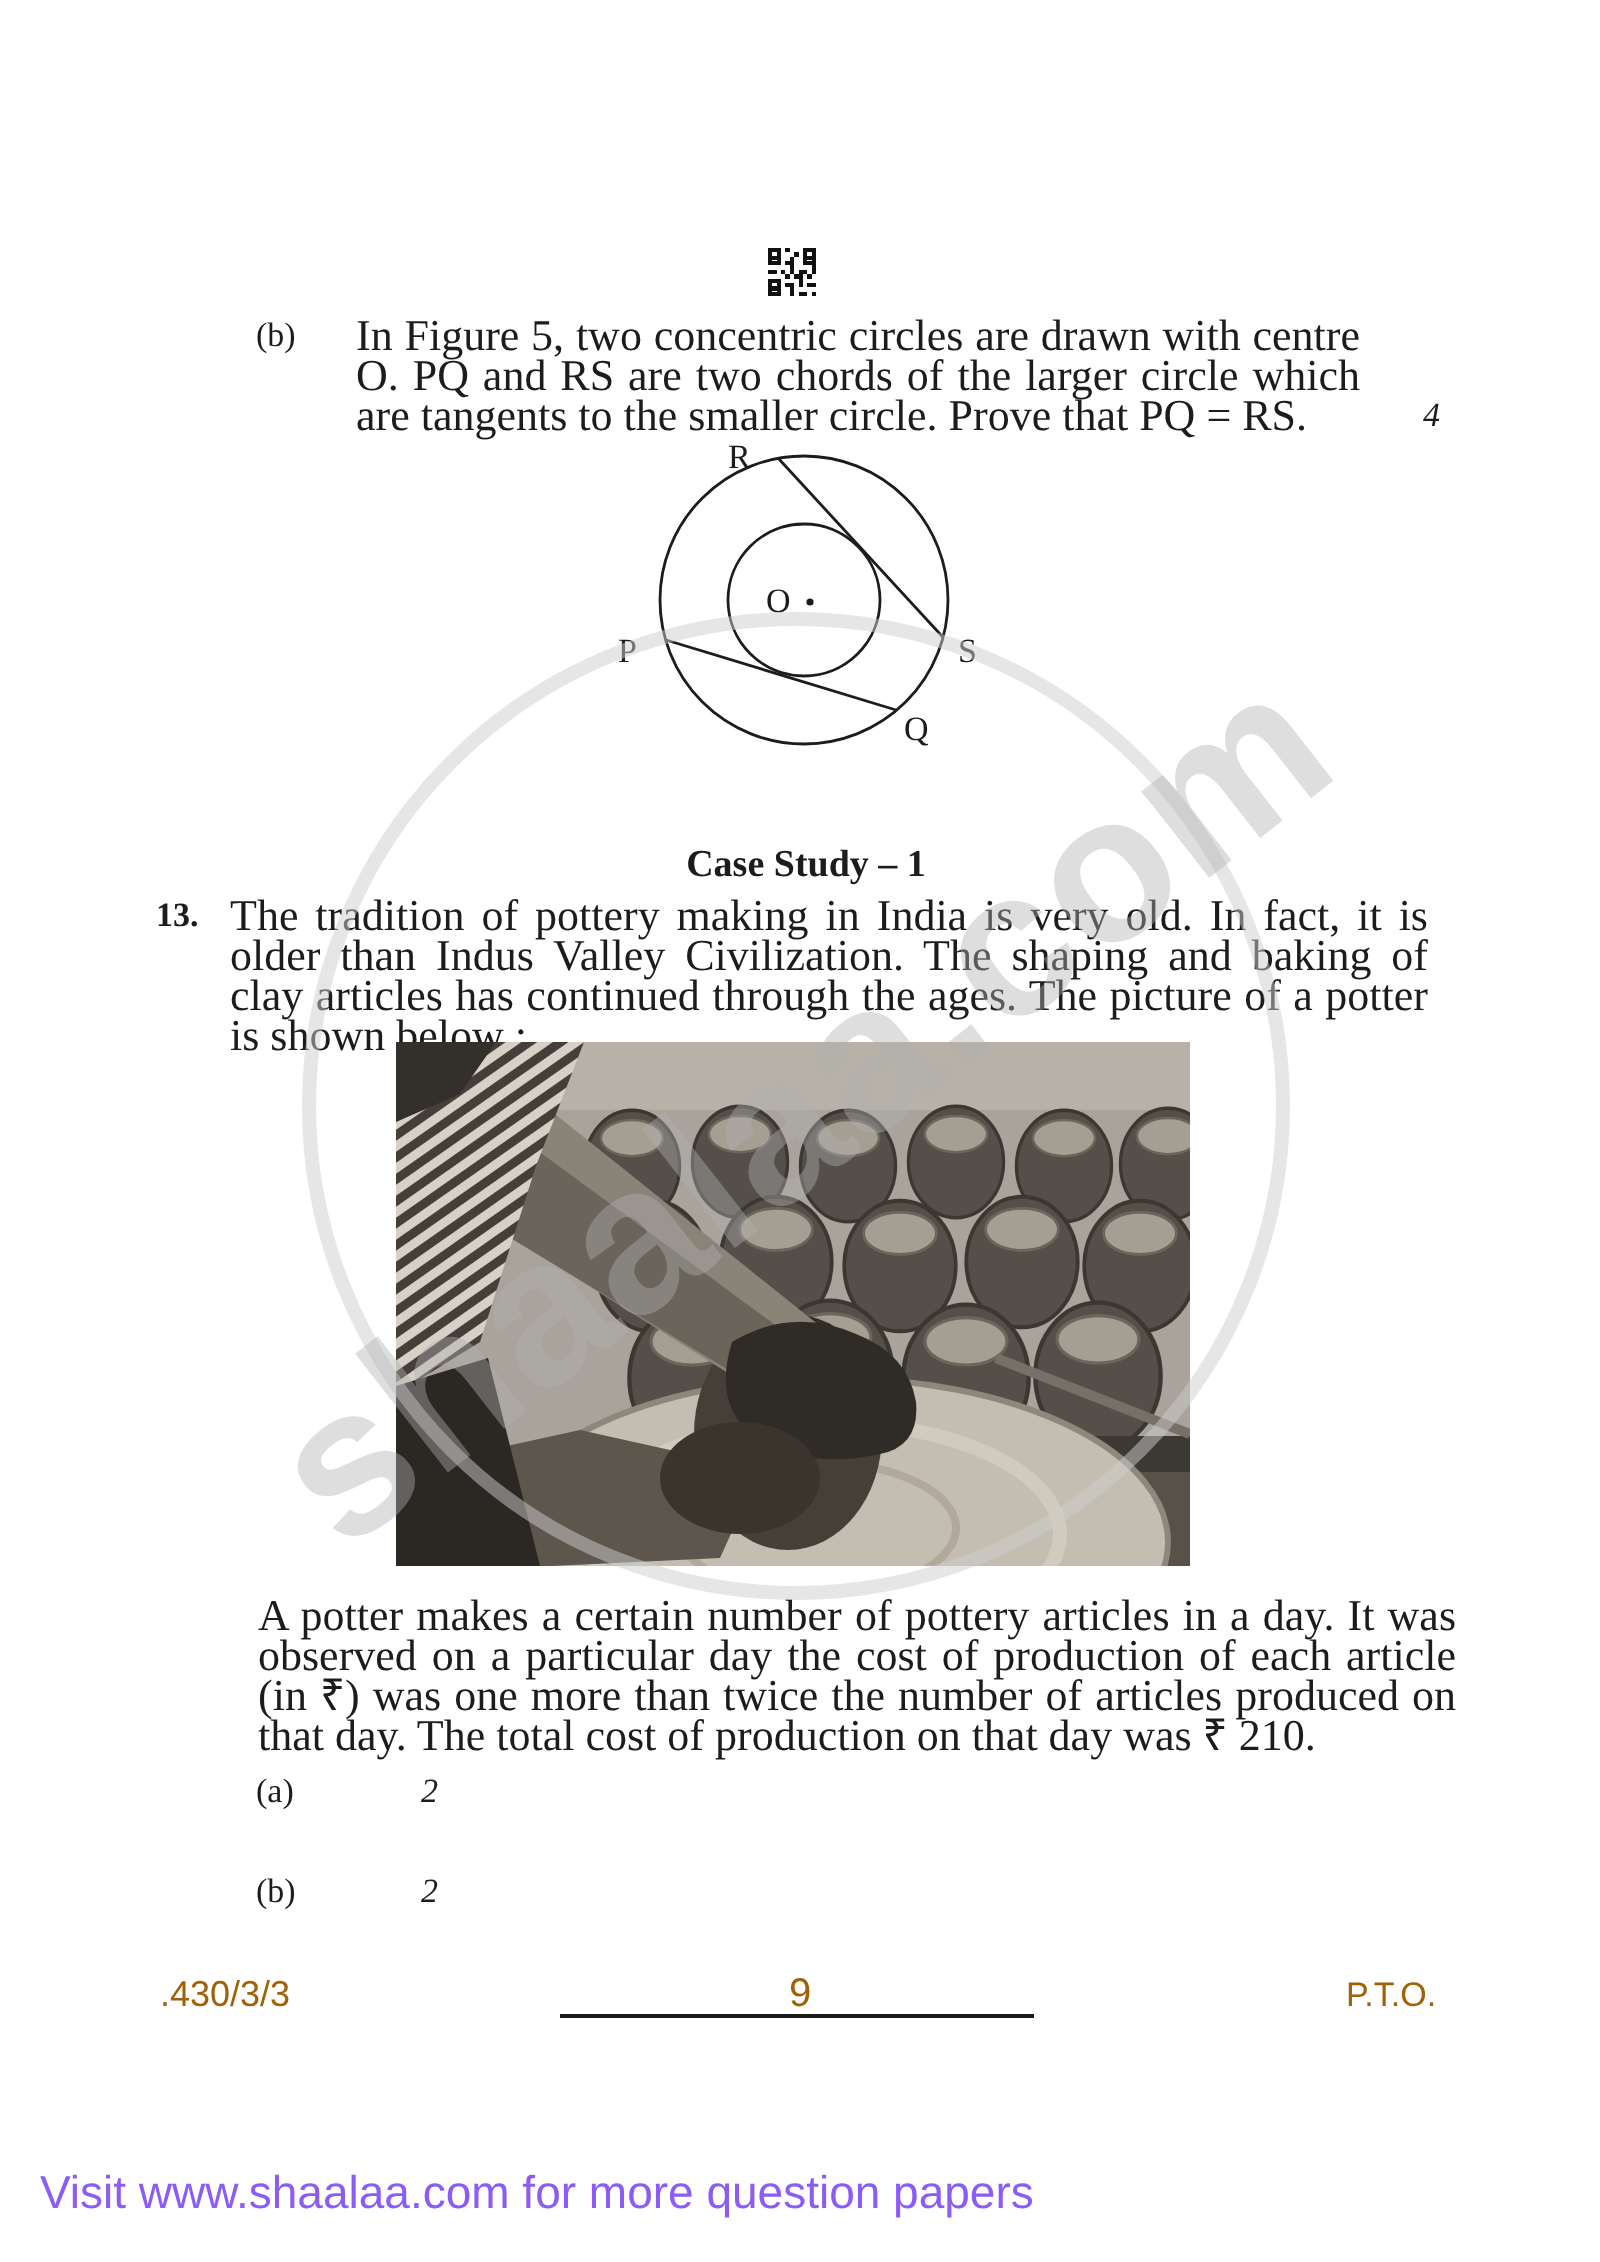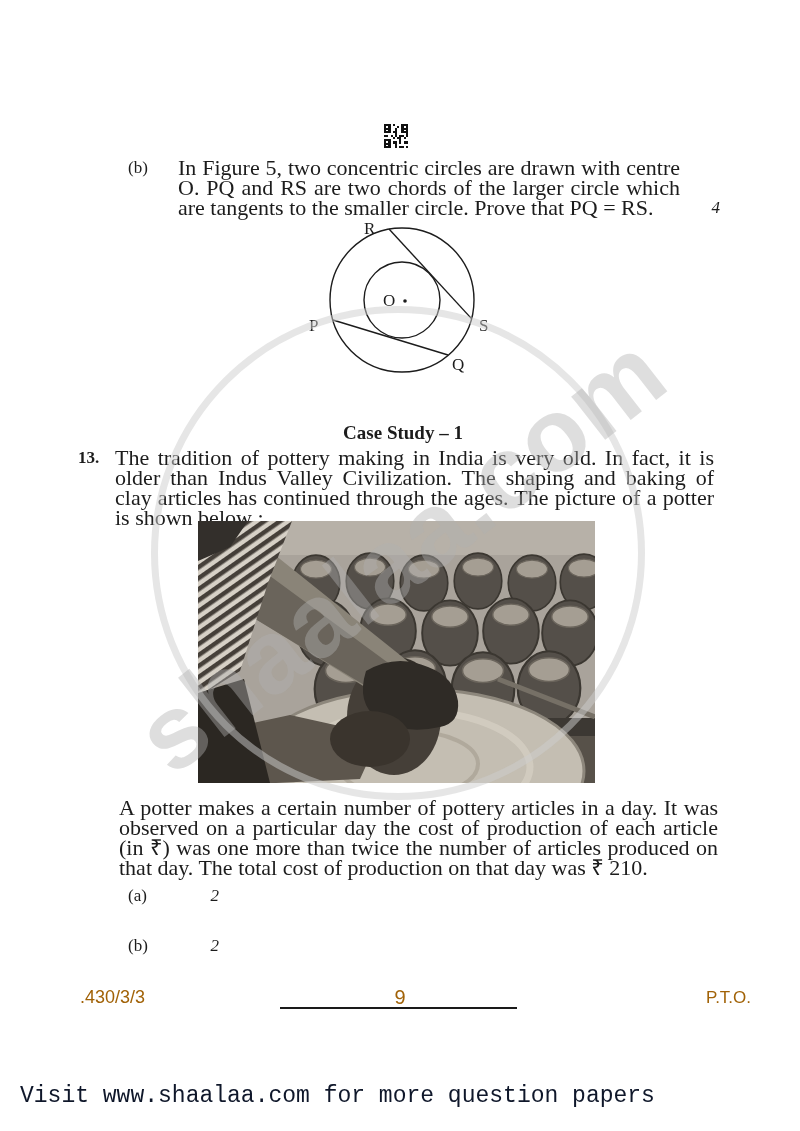--- a/index.html
+++ b/index.html
@@ -19,23 +19,23 @@
   
   .case-heading{position:absolute;left:0;top:422px;width:806px;text-align:center;
                 font-weight:bold;font-size:19px;}
   
   .photo{position:absolute;left:198px;top:521px;width:397px;height:262px;}
   
   .footer-item{position:absolute;font-family:"Liberation Sans", sans-serif;color:#a16207;}
   .pcode{left:80px;top:987px;font-size:18px;}
   .pnum{left:0;top:986px;width:800px;text-align:center;font-size:20px;}
   .pnum-line{position:absolute;left:280px;top:1007px;width:237px;height:2px;background:#1a1a1a;}
-  .pto{left:673px;top:988px;font-size:17px;margin-left:33px;}
-  .site-banner{position:absolute;left:20px;top:1083px;font-family:Liberation Mono, monospace;
-               font-size:23px;color:#0f172a;}
+  .pto{left:673px;top:988px;font-size:17px;}
+  .site-banner{position:absolute;left:20px;top:1083px;font-family:Liberation Sans, sans-serif;
+               font-size:23px;color:#8b5cf6;}
   
   .wm-layer{position:absolute;left:0;top:0;width:800px;height:1131px;pointer-events:none;}
   .wm-ring{position:absolute;left:151px;top:306px;width:494px;height:494px;border-radius:50%;
            border:7px solid rgba(206,206,206,0.5);box-sizing:border-box;}
   .wm-text{position:absolute;left:0px;top:495px;width:800px;text-align:center;
            font-family:"Liberation Sans", sans-serif;font-weight:bold;font-size:104px;
            color:rgba(176,176,176,0.42);transform:rotate(-38deg);transform-origin:400px 58px;
            letter-spacing:1px;white-space:nowrap;}
   .qr{position:absolute;left:384px;top:124px;width:24px;height:24px;}
 </style>
@@ -157,21 +157,21 @@
 
     <polygon points="0,262 0,214 92,194 182,214 162,258 78,262" fill="#5d564d"></polygon>
     <ellipse cx="172" cy="218" rx="40" ry="28" fill="#3a342d"></ellipse>
 
     <path d="M0,0 L94,0 L70,62 L42,150 L0,176 Z" fill="url(#stripes)"></path>
     <polygon points="0,0 50,0 32,26 0,40" fill="#332f2b"></polygon>
 
     <polygon points="0,172 46,158 72,262 0,262" fill="#2b2722"></polygon>
   </svg>
 
-  <div class="qtext" style="position:absolute;left:119px;top:798px;width:599px;">A potter makes a certain number of pottery articles in a day. It was observed on a particular day the cost of production of each article (in ₹) was one more than twice the number of articles produced on that day. The total cost of production on that day was  ₹  210.</div>
+  <div class="qtext" style="position:absolute;left:129px;top:798px;width:599px;">A potter makes a certain number of pottery articles in a day. It was observed on a particular day the cost of production of each article (in ₹) was one more than twice the number of articles produced on that day. The total cost of production on that day was  ₹  210.</div>
 
   <div class="qrow" style="left:128px;top:886px;width:592px;">
     <div class="qlabel" style="width:49px;">(a)</div>
     <div class="qmarks" style="width:42px;">2</div>
   </div>
 
   <div class="qrow" style="left:128px;top:936px;width:592px;">
     <div class="qlabel" style="width:49px;">(b)</div>
     <div class="qmarks" style="width:42px;">2</div>
   </div>

